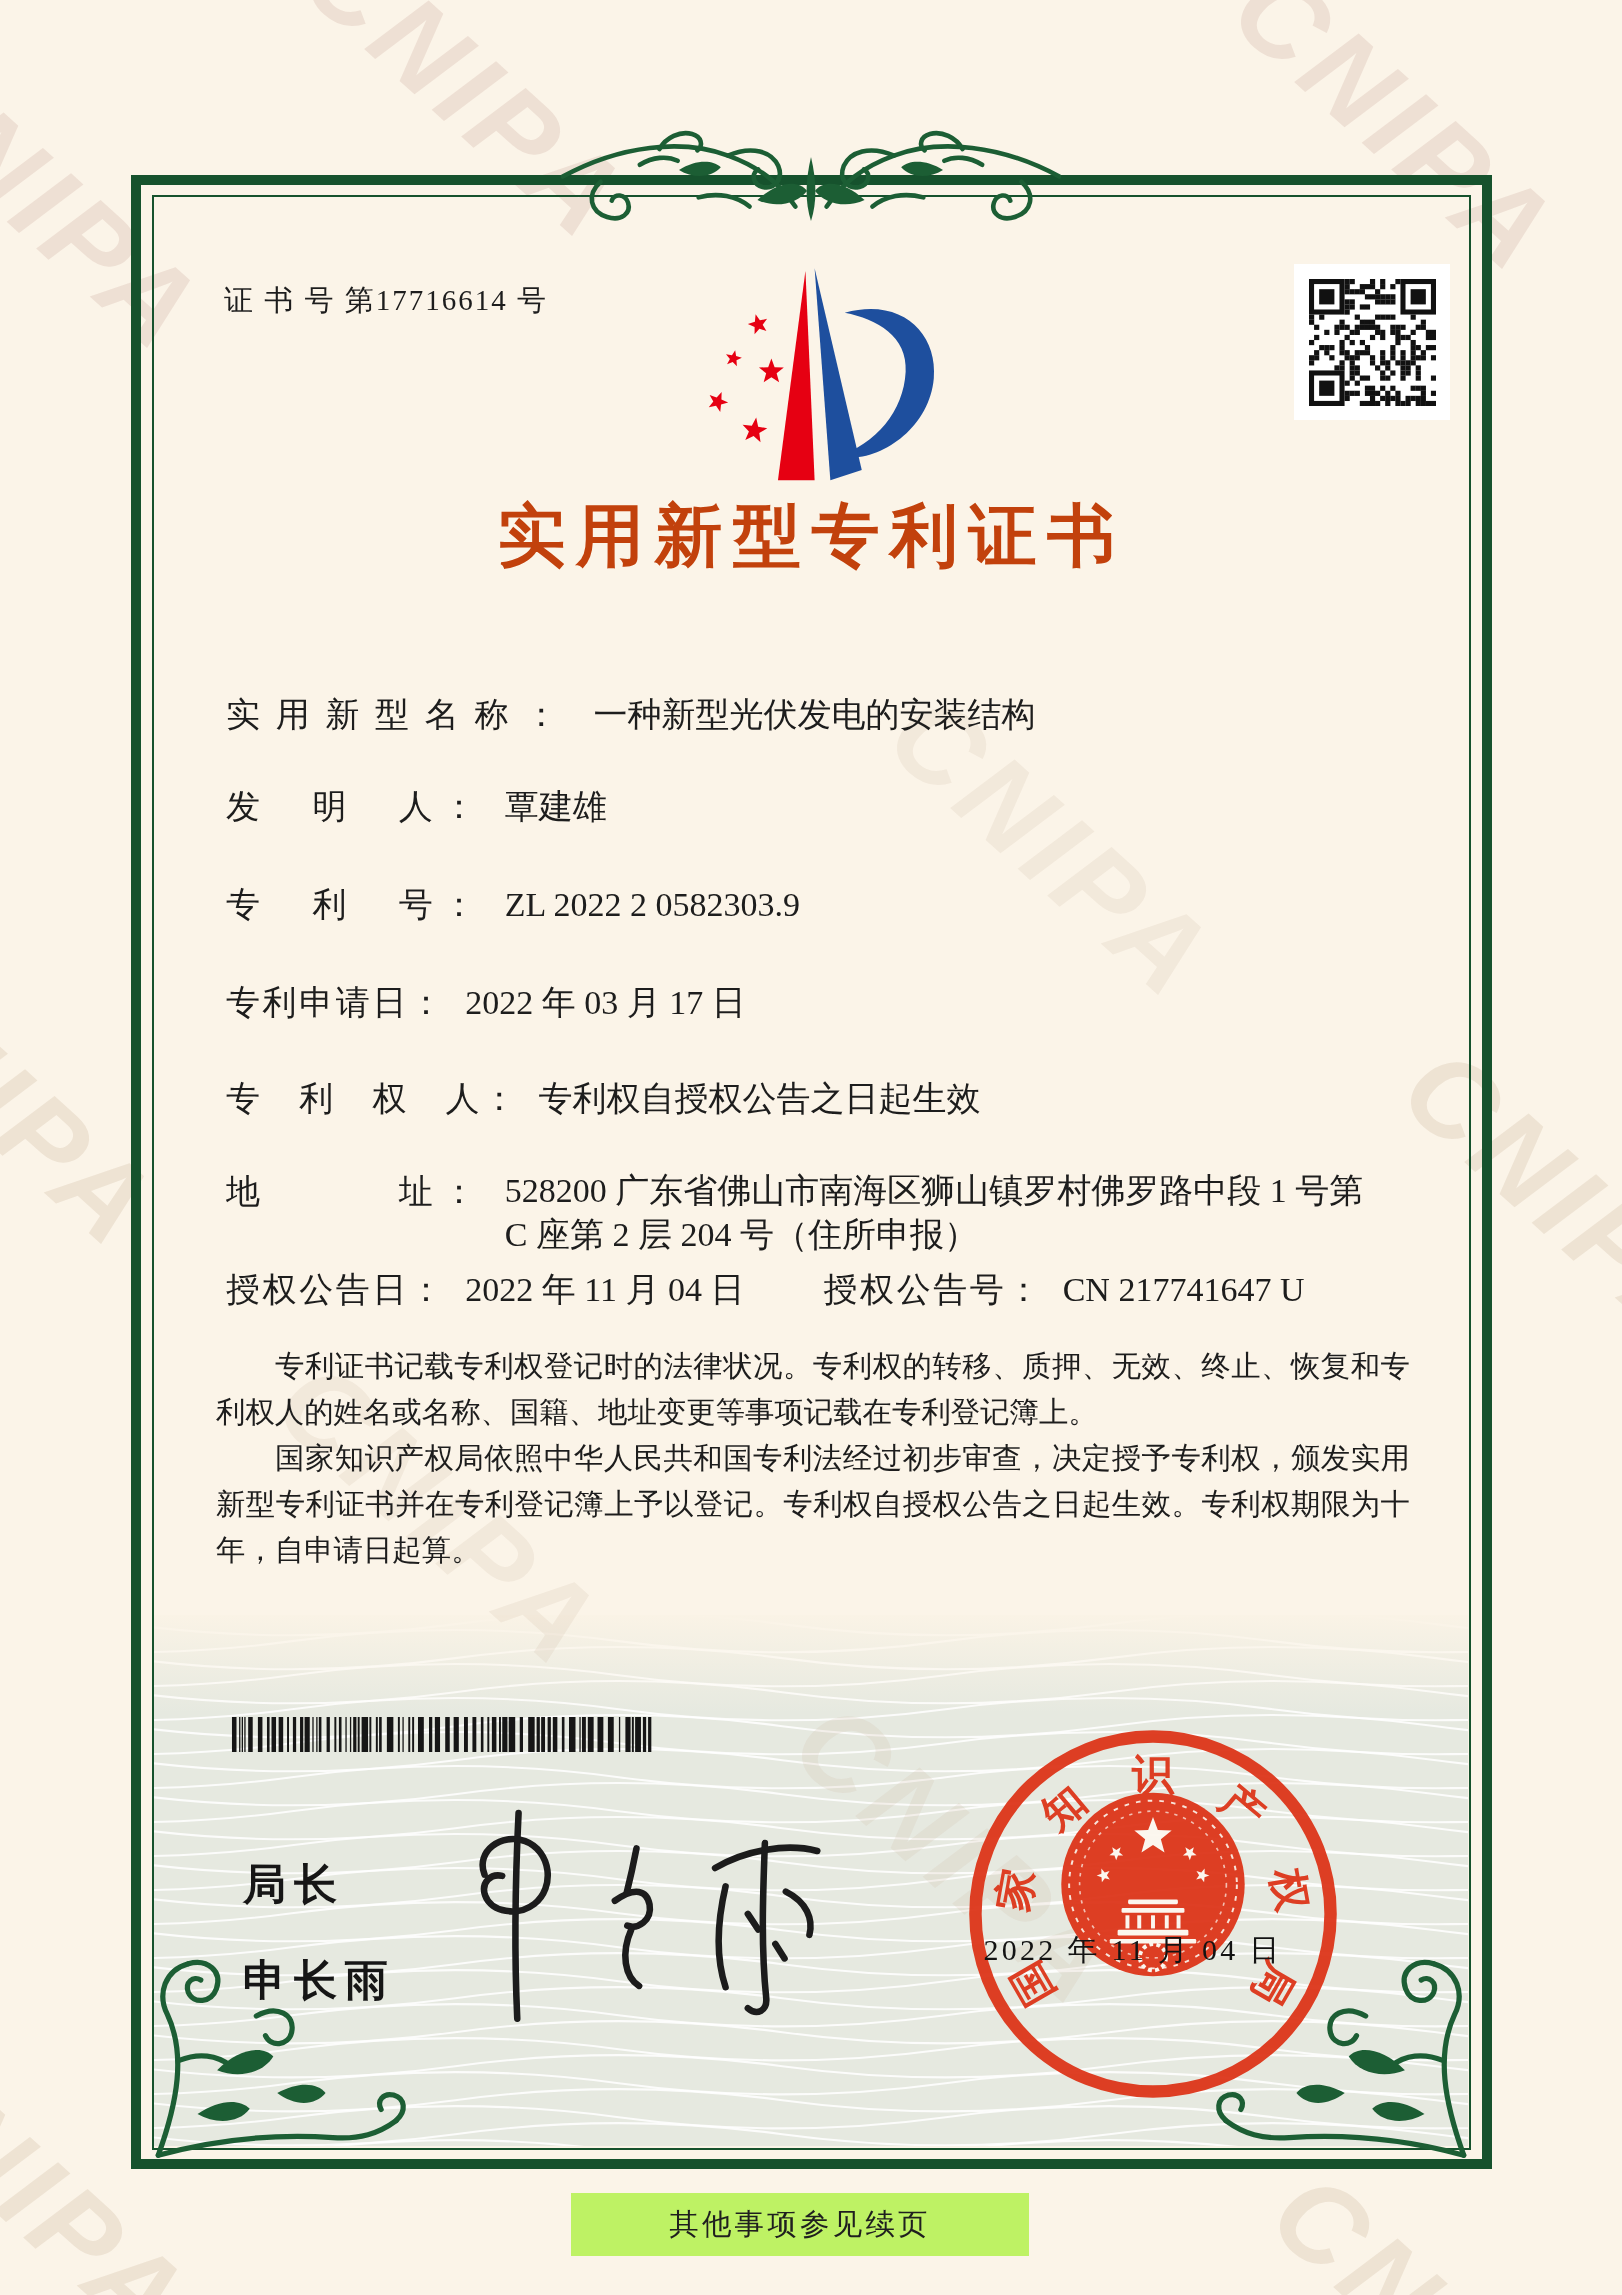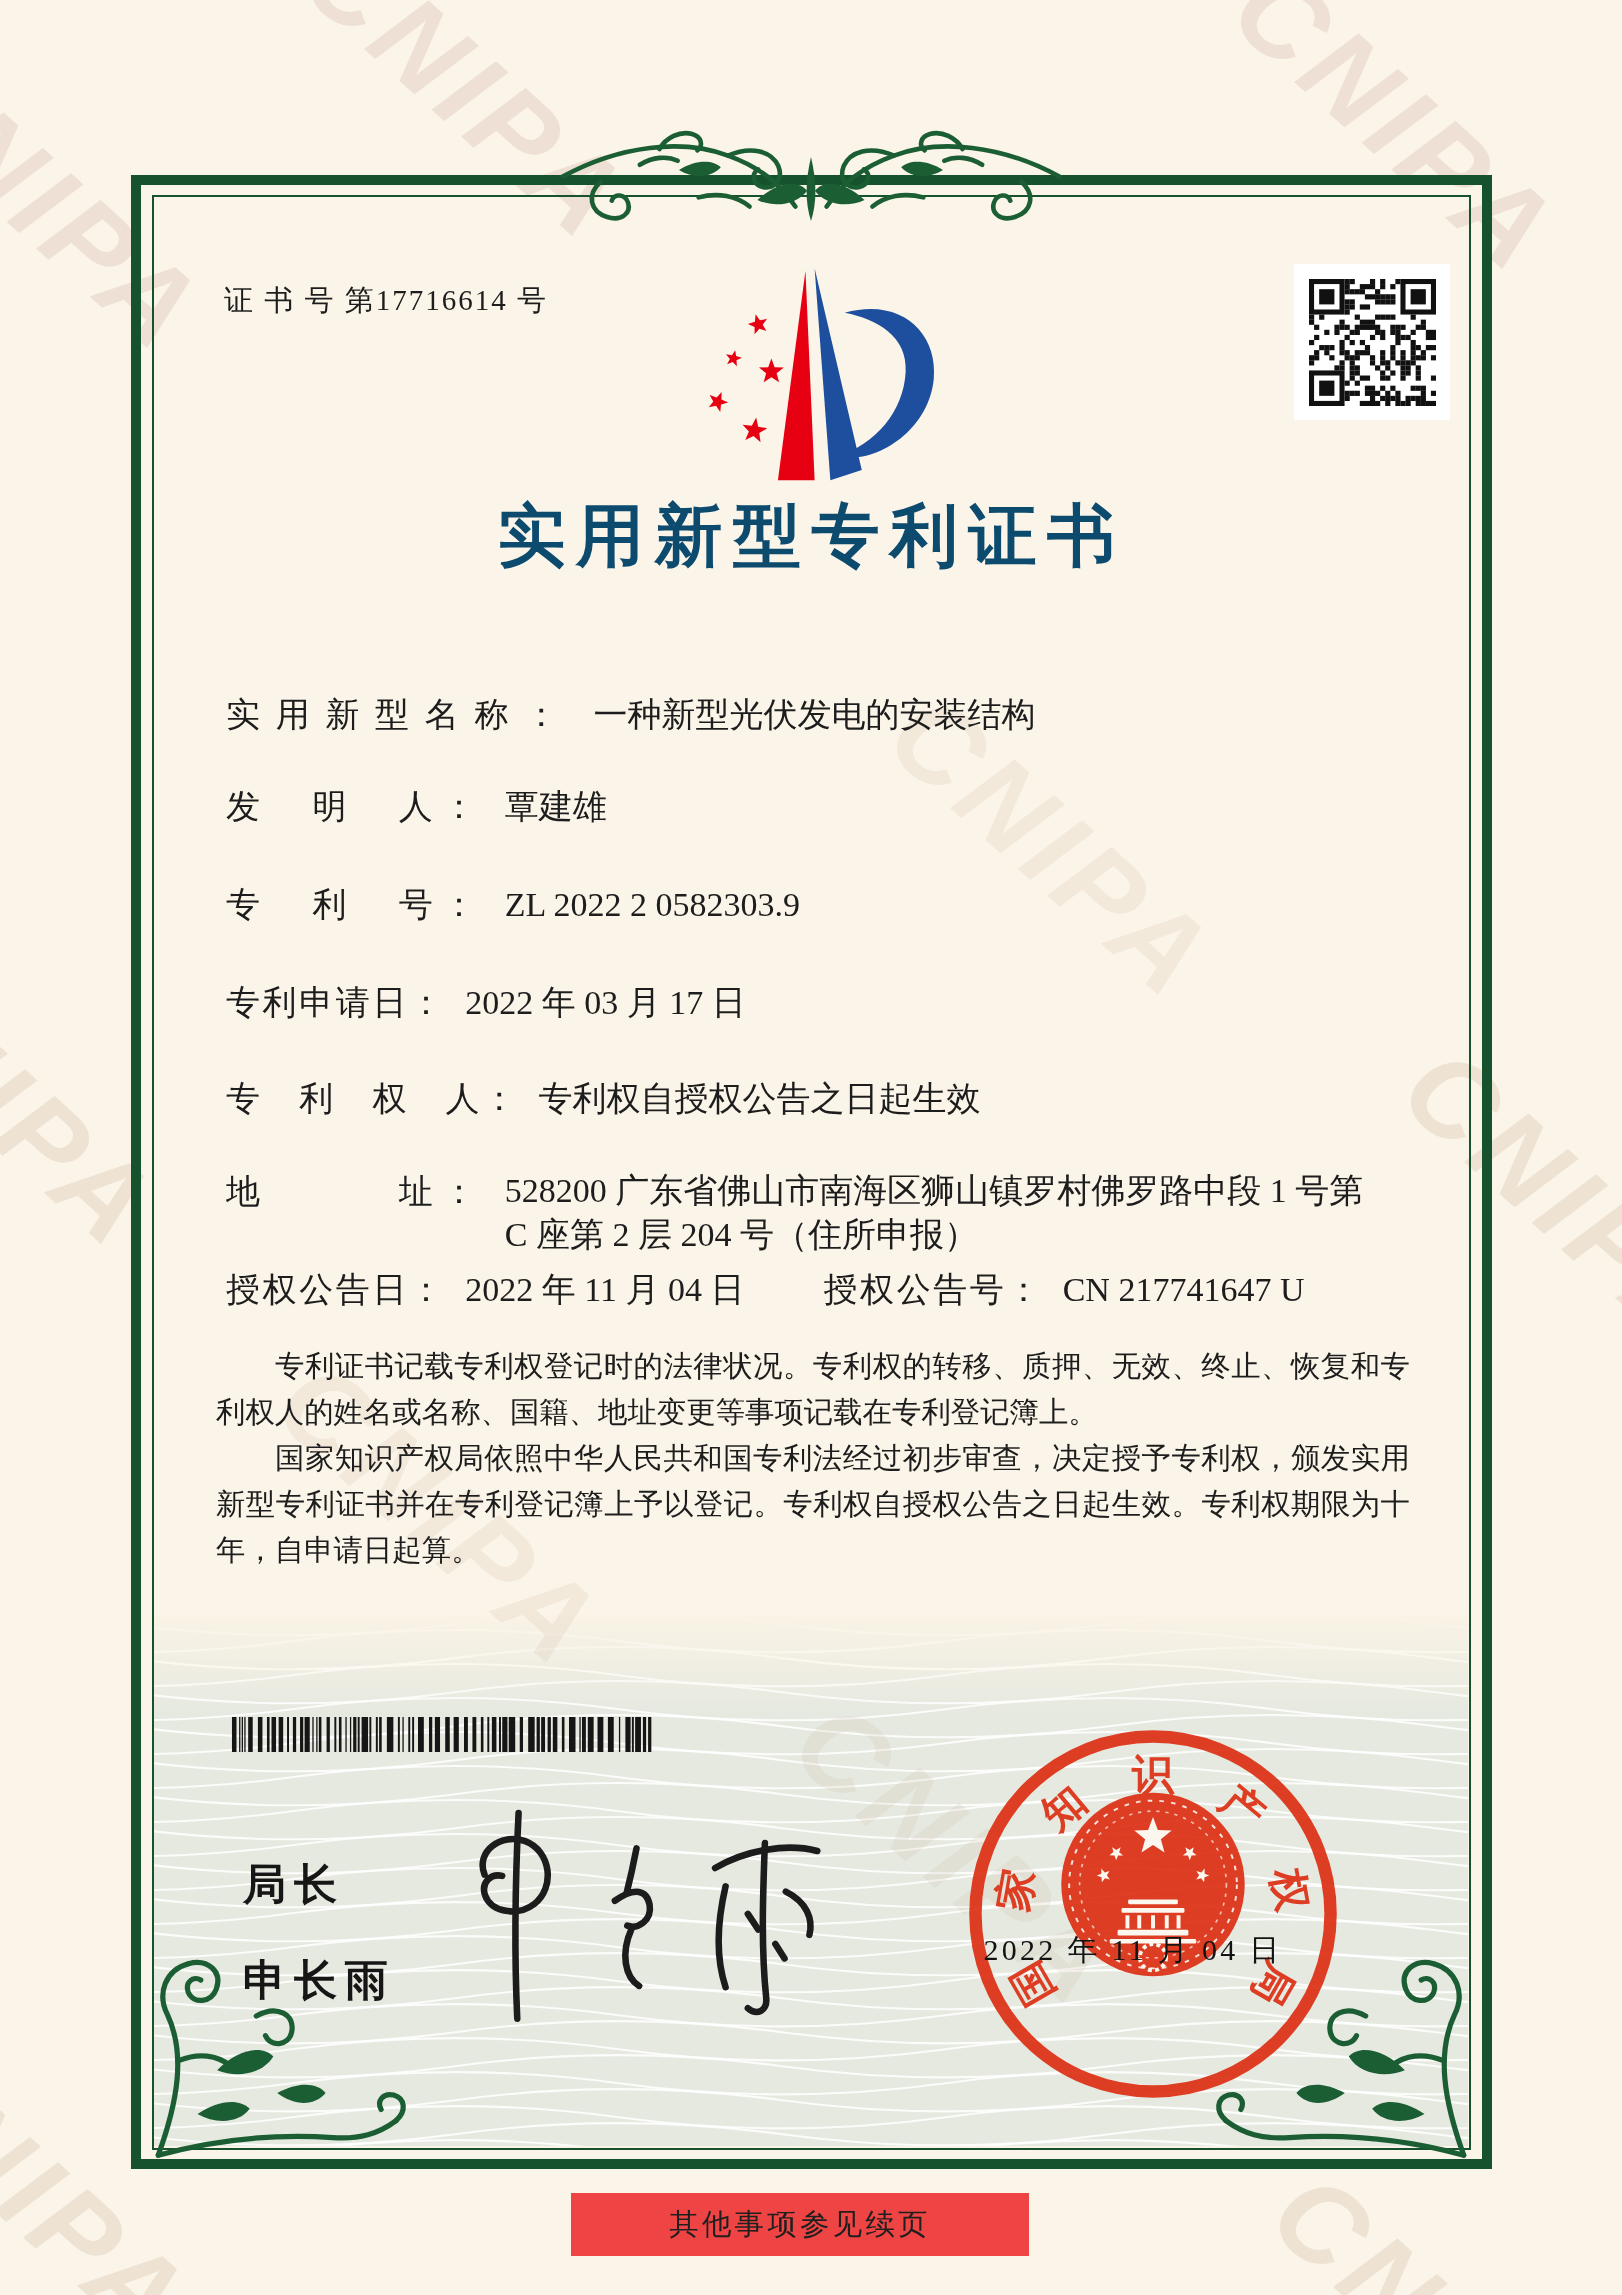--- a/index.html
+++ b/index.html
@@ -48,21 +48,21 @@
     font-size:29px; letter-spacing:2px; white-space:nowrap;
   }
   .logo { position:absolute; left:681px; top:259px; z-index:3; }
   .qr-box {
     position:absolute; left:1294px; top:264px; width:156px; height:156px;
     background:#ffffff; z-index:3; display:flex; align-items:center; justify-content:center;
   }
   .doc-title {
     position:absolute; left:0; top:491px; width:1623px; z-index:3;
     text-align:center; font-size:68px; font-weight:bold;
-    letter-spacing:10.5px; color:#0c4a6e; white-space:nowrap;
+    letter-spacing:10.5px; color:#c2410c; white-space:nowrap;
   }
   
   .row { position:absolute; left:226px; z-index:3; font-size:34px; white-space:nowrap; }
   .row .val { margin-left:19.6px; }
   .label-name   { letter-spacing:15.7px; }
   .label-spread { letter-spacing:9.2px; }
   .label-tight  { letter-spacing:2.6px;margin-top:20px; }
   .addr-row { display:flex; align-items:flex-start; }
   .addr-lines { margin-left:19.6px; line-height:44px; }
   .grant-pair2 { margin-left:79px; }
@@ -86,21 +86,21 @@
   .seal-date {
     position:absolute; left:963px; top:1930px; width:340px; z-index:5;
     text-align:center; font-size:30px; letter-spacing:3.3px; color:#131313; white-space:nowrap;
   }
   .page-indicator {
     position:absolute; left:0; top:2091px; width:1623px; z-index:3;
     text-align:center; font-size:27.5px; letter-spacing:3.9px; color:#222;
   }
   .footer-strip {
     position:absolute; left:571px; top:2193px; width:458px; height:63px; z-index:3;
-    background:#ef4444; display:flex; align-items:center; justify-content:center;
+    background:#bef264; display:flex; align-items:center; justify-content:center;
   }
   .footer-strip span { font-size:29.4px; letter-spacing:3.3px; color:#1f1f1f; }
 </style>
 </head>
 <body>
 
 <div class="page">
 
   <div class="watermark-layer">
     <div class="wm pink" style="left:-59px;  top:19.6px;">CNIPA</div>

